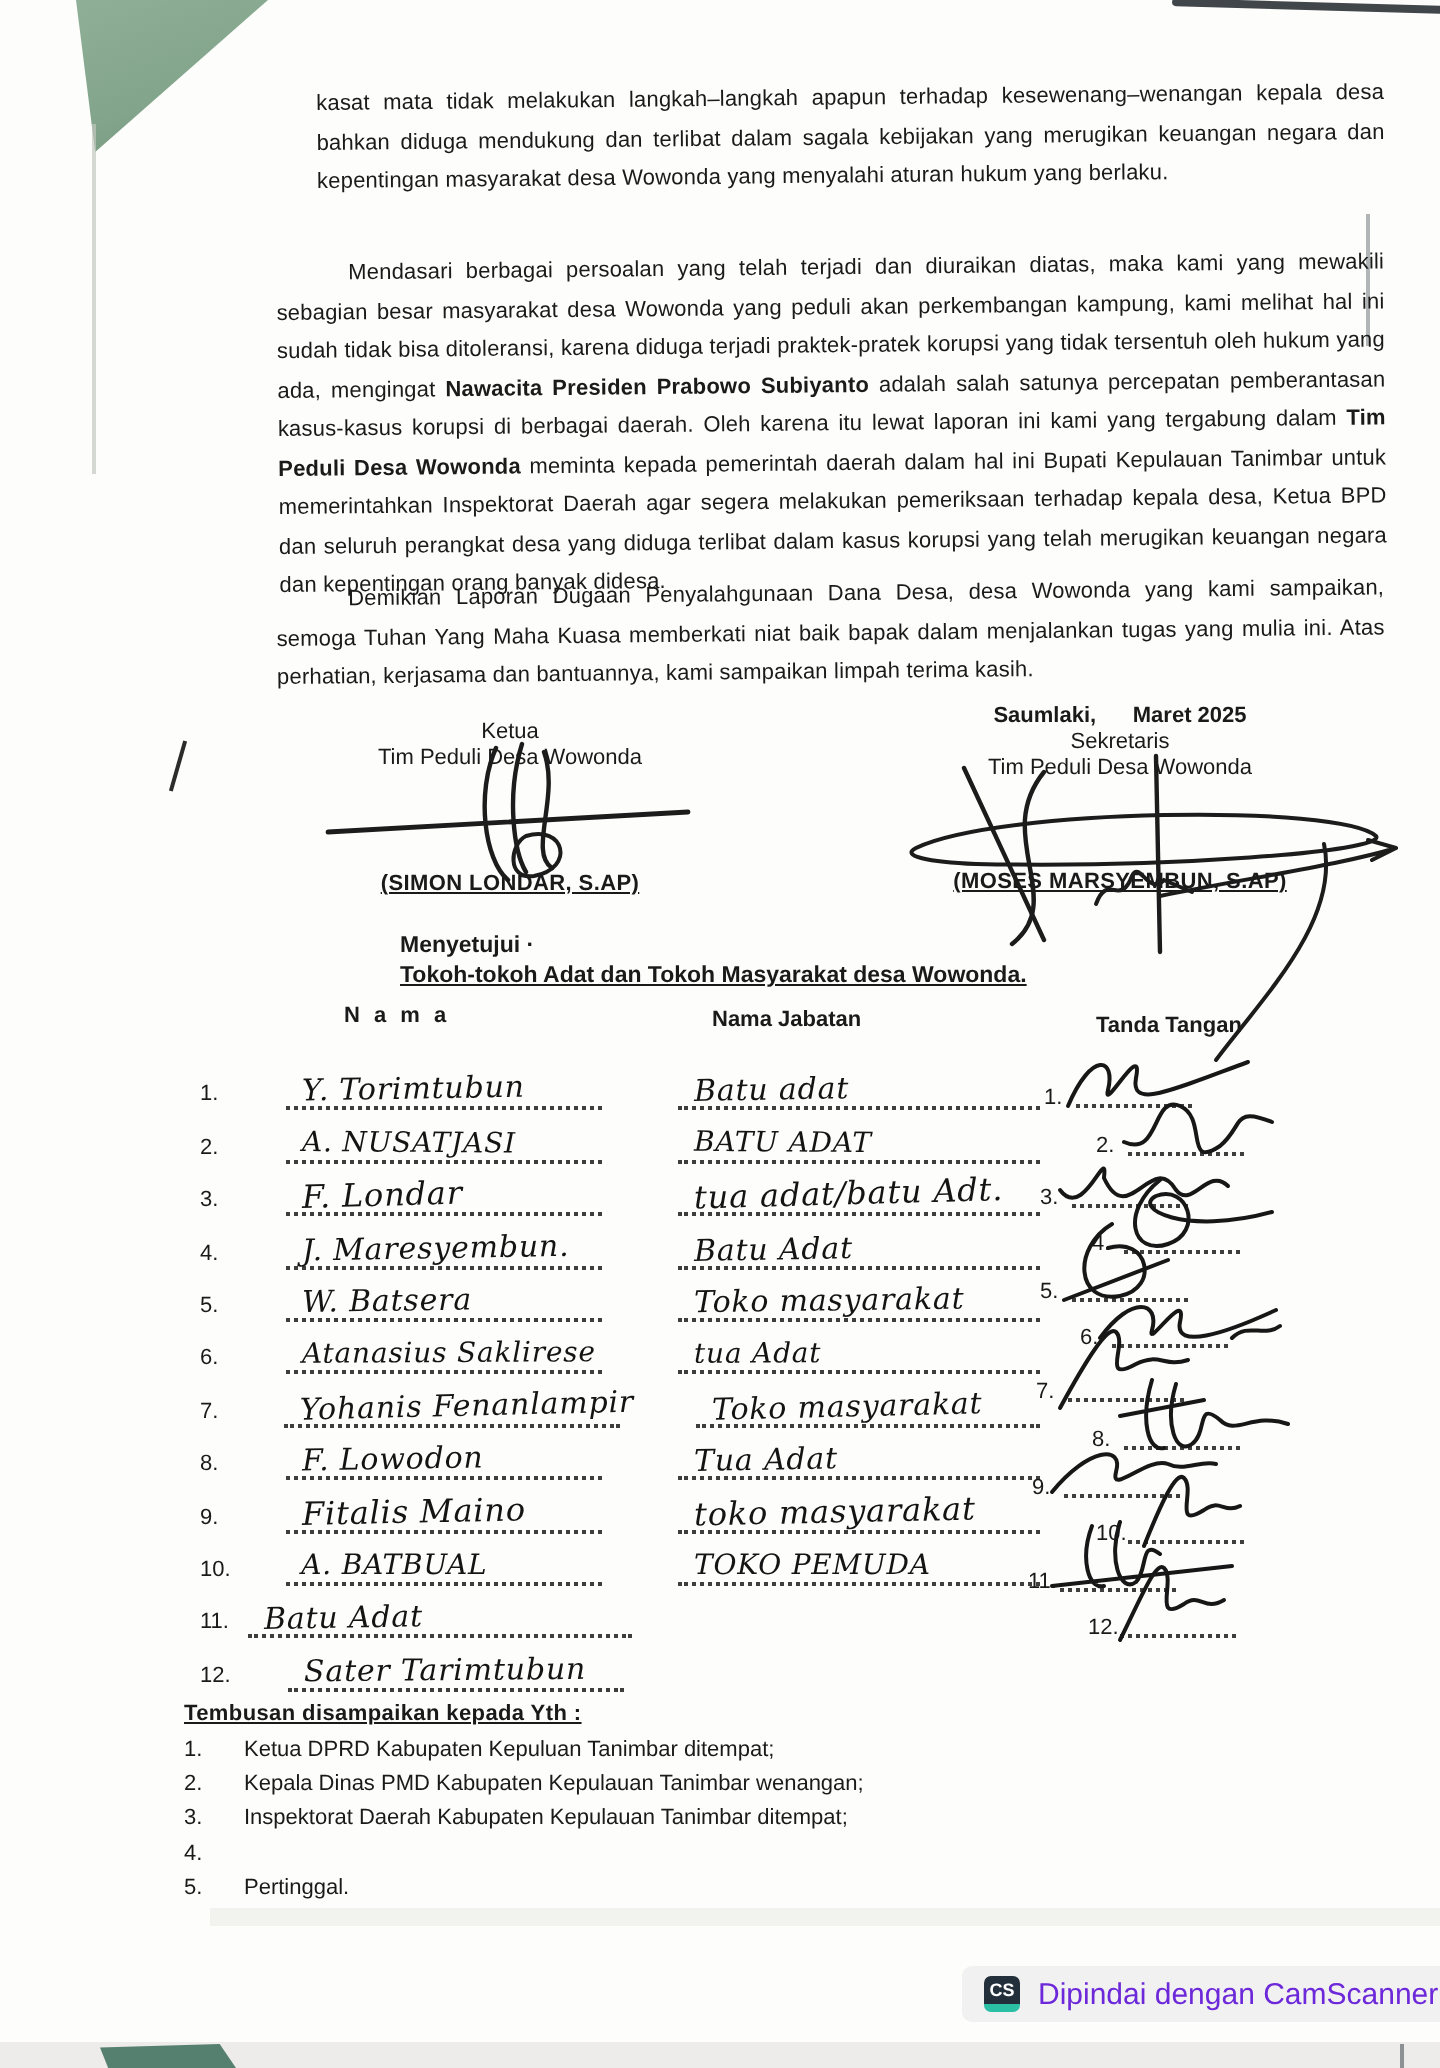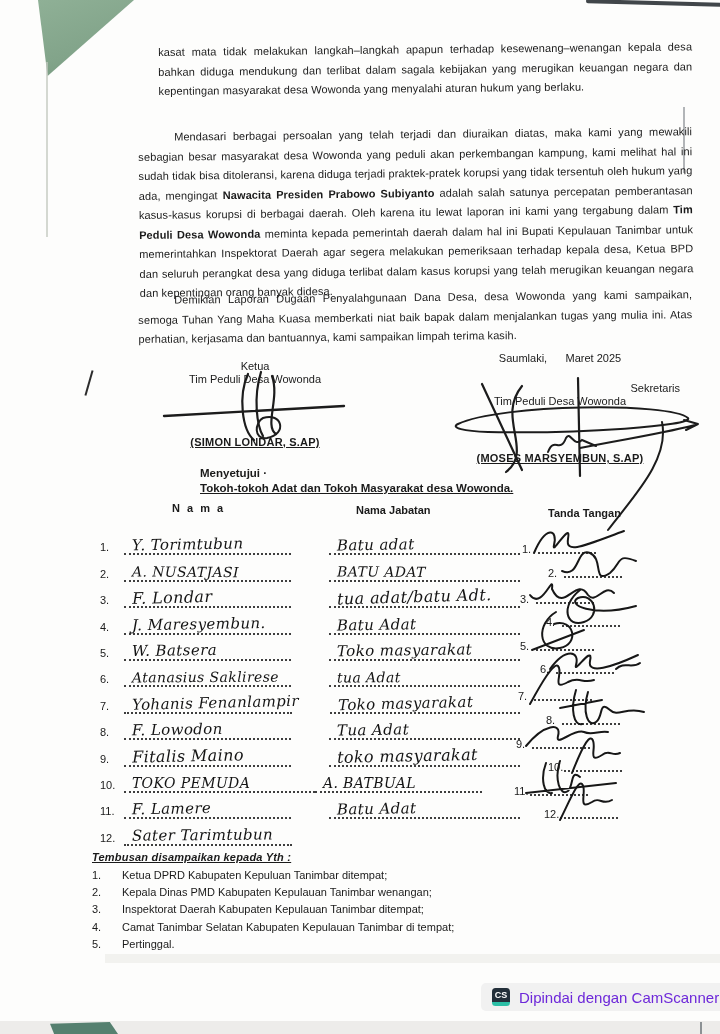--- a/index.html
+++ b/index.html
@@ -32,40 +32,40 @@
   .sig-svg path { fill:none; stroke:#1c1c1c; stroke-linecap:round; }
 
   
   .approval-head { position:absolute; left:200px; top:466px; width:440px; text-align:left; font-size:11.5px; line-height:15px; font-weight:bold; }
   .approval-sub { text-decoration:underline; }
   .col-h { position:absolute; font-size:11px; font-weight:bold; }
   .rows { position:absolute; left:100px; top:529px; width:420px; }
   .t-row { display:flex; align-items:flex-end; height:26.4px; }
   .t-no { width:24px; font-size:11px; padding-bottom:2px; }
   .cell { border-bottom:2px dotted #3e3e3e; position:relative; }
-  .cell-name { width:168px; margin-right:38px; }
+  .cell-name { width:168px; margin-right:38px;margin-left:20px; }
   .cell-jab { width:192px; }
   .hand { font-family:"DejaVu Serif", serif; font-style:italic; font-size:15px; color:#141414; letter-spacing:.4px; white-space:nowrap; display:block; padding:0 0 0 8px; transform:rotate(-1deg); }
   .t-row:nth-child(2) .hand { transform:rotate(.4deg); font-size:14px; }
   .t-row:nth-child(3) .hand { transform:rotate(-1.6deg); font-size:16px; }
   .t-row:nth-child(5) .hand { transform:rotate(-.8deg); }
   .t-row:nth-child(6) .hand { font-size:14px; transform:rotate(-.3deg); }
   .t-row:nth-child(7) .hand { font-size:15px; transform:rotate(-1.4deg); }
   .t-row:nth-child(9) .hand { font-size:16px; transform:rotate(-1.2deg); }
   .t-row:nth-child(10) .hand { font-size:14px; transform:rotate(0deg); }
   .t-row:nth-child(12) .hand { transform:rotate(-.5deg); }
   .ttd-cell { position:absolute; width:86px; height:24px; }
   .ttd-no { position:absolute; left:0; bottom:0; font-size:11px; }
   .ttd-line { position:absolute; left:16px; bottom:1px; width:58px; border-bottom:2px dotted #3e3e3e; }
   .ttd-sig { position:absolute; left:6px; bottom:-4px; overflow:visible; }
   .ttd-sig path { fill:none; stroke:#171717; stroke-width:2; stroke-linecap:round; }
 
   
   .tembusan { position:absolute; left:92px; top:851px; width:500px; font-size:11px; }
-  .tembusan-h { font-weight:bold; font-style:italic; text-decoration:underline; margin-bottom:4px; letter-spacing:.2px; }
+  .tembusan-h { font-weight:bold; text-decoration:underline; margin-bottom:4px; letter-spacing:.2px; }
   .tb-item { display:flex; line-height:17.2px; }
   .tb-no { width:30px; }
 
   
   .cam-footer { position:absolute; left:481px; top:983px; right:0; height:28px; background:#f1f1f1; border-radius:5px 0 0 5px; display:flex; align-items:center; gap:9px; padding-left:11px; box-sizing:border-box; }
   .cs-logo { width:18px; height:18px; border-radius:3.5px; background:linear-gradient(to bottom,#232f3a 0%,#232f3a 78%,#2bbfa6 78%,#2bbfa6 100%); color:#ffffff; font-size:9px; font-weight:bold; display:flex; align-items:center; justify-content:center; line-height:1; padding-bottom:3px; box-sizing:border-box; }
   .cam-label { font-size:15px; color:#6d28d9; }
   .flourish { position:absolute; overflow:visible; }
   .flourish path { fill:none; stroke:#1c1c1c; stroke-width:2; stroke-linecap:round; }
 </style>
@@ -94,22 +94,22 @@
   </div>
   <svg class="sig-svg" style="left:160px; top:370px;" width="190" height="80" viewBox="0 0 190 80">
     <path stroke-width="2.4" d="M4,46 L184,36"></path>
     <path stroke-width="2.2" d="M88,4 C78,26 82,60 94,70"></path>
     <path stroke-width="2.2" d="M101,2 C93,28 97,56 103,66"></path>
     <path stroke-width="2.2" d="M112,6 C120,28 104,56 116,64"></path>
     <path stroke-width="2" d="M103,48 C122,42 128,64 107,68 C93,70 95,52 103,48"></path>
   </svg>
 
   <div class="sig-block" style="left:440px; top:352px; width:240px;">
-    <div style="white-space:pre;">Saumlaki,      Maret 2025</div>
-    <div style="margin-top:17px;text-align:right;">Sekretaris</div>
+    <div style="white-space:pre;font-weight:bold;">Saumlaki,      Maret 2025</div>
+    <div style="margin-top:0;">Sekretaris</div>
     <div>Tim Peduli Desa Wowonda</div>
     <div style="height:42px;"></div>
     <div class="sig-name">(MOSES MARSYEMBUN, S.AP)</div>
   </div>
   <svg class="sig-svg" style="left:430px; top:378px;" width="290" height="100" viewBox="0 0 290 100">
     <path stroke-width="2" d="M28,46 C70,26 240,24 258,40 C264,48 150,56 58,54 C34,53 20,50 28,46"></path>
     <path stroke-width="2.2" d="M52,6 L92,92"></path>
     <path stroke-width="2.2" d="M92,8 C66,40 104,72 76,94"></path>
     <path stroke-width="2.2" d="M148,0 L150,98"></path>
     <path stroke-width="2" d="M118,74 C124,58 130,76 136,60 C140,52 144,70 152,62 L166,68"></path>
@@ -206,32 +206,29 @@
         <span class="t-no">9.</span>
         <span class="cell cell-name">
           <span class="hand">Fitalis Maino</span>
         </span>
         <span class="cell cell-jab">
           <span class="hand">toko masyarakat</span>
         </span>
       </div>
     <div class="t-row">
         <span class="t-no">10.</span>
+        <span class="cell cell-name">
+          <span class="hand">A. BATBUAL</span>
+        </span>
         <span class="cell cell-jab">
           <span class="hand">TOKO PEMUDA</span>
         </span>
-        <span class="cell cell-name">
-          <span class="hand">A. BATBUAL</span>
-        </span>
       </div>
     <div class="t-row">
         <span class="t-no">11.</span>
-        <span class="cell cell-name">
-          <span class="hand">F. Lamere</span>
-        </span>
         <span class="cell cell-jab">
           <span class="hand">Batu Adat</span>
         </span>
       </div>
     <div class="t-row">
         <span class="t-no">12.</span>
         <span class="cell cell-name">
           <span class="hand">Sater Tarimtubun</span>
         </span>
       </div>
@@ -331,21 +328,20 @@
     <div class="tb-item">
         <span class="tb-no">2.</span>
         <span>Kepala Dinas PMD Kabupaten Kepulauan Tanimbar wenangan;</span>
       </div>
     <div class="tb-item">
         <span class="tb-no">3.</span>
         <span>Inspektorat Daerah Kabupaten Kepulauan Tanimbar ditempat;</span>
       </div>
     <div class="tb-item">
         <span class="tb-no">4.</span>
-        <span>Camat Tanimbar Selatan Kabupaten Kepulauan Tanimbar di tempat;</span>
       </div>
     <div class="tb-item">
         <span class="tb-no">5.</span>
         <span>Pertinggal.</span>
       </div>
   </div>
 
   <div class="band-mid"></div>
   <div class="cam-footer">
     <div class="cs-logo">CS</div>

